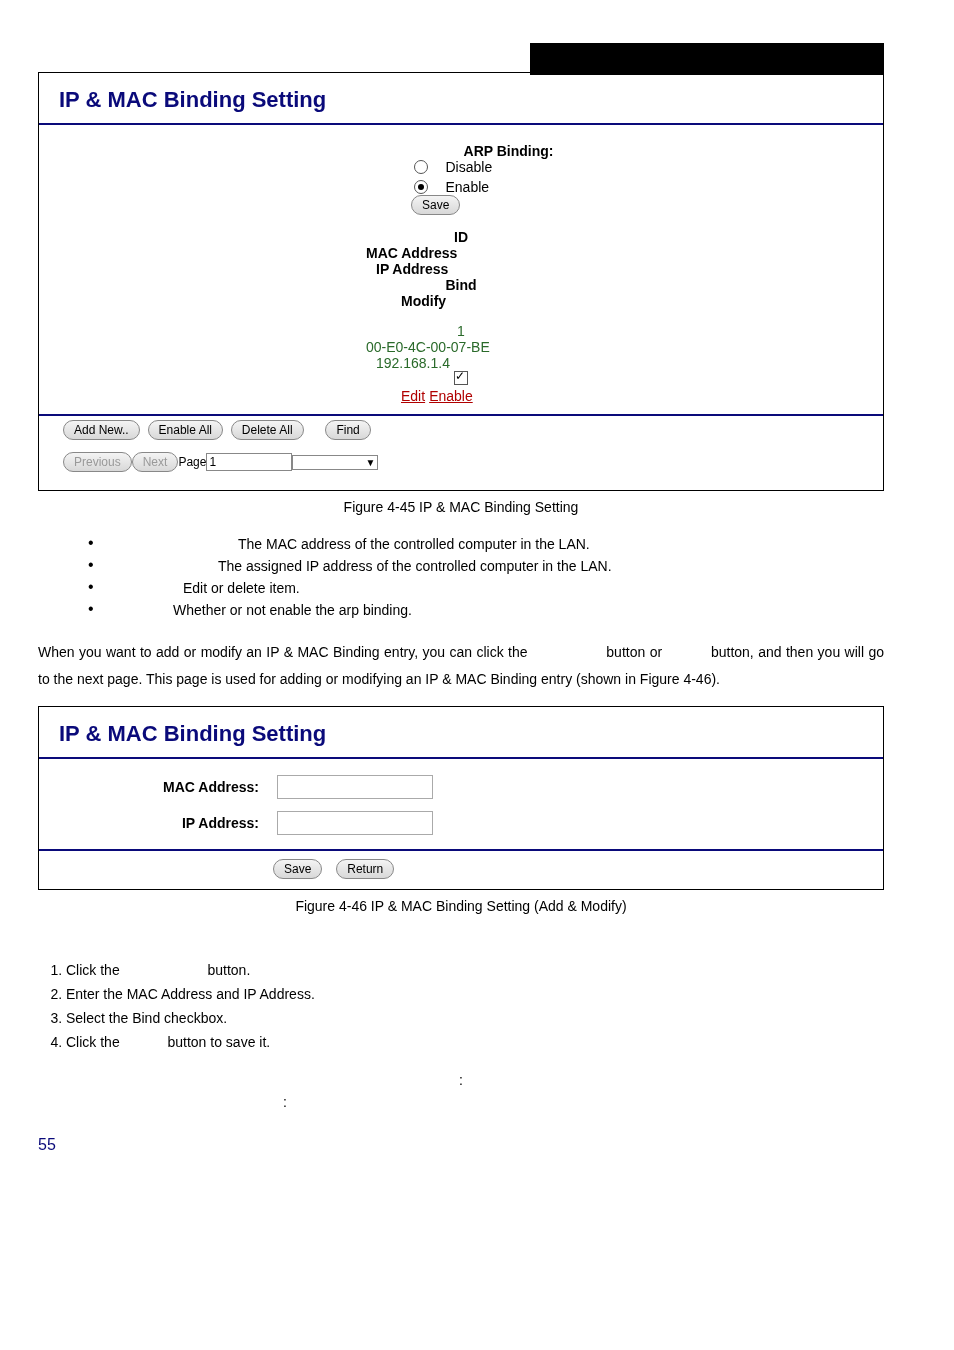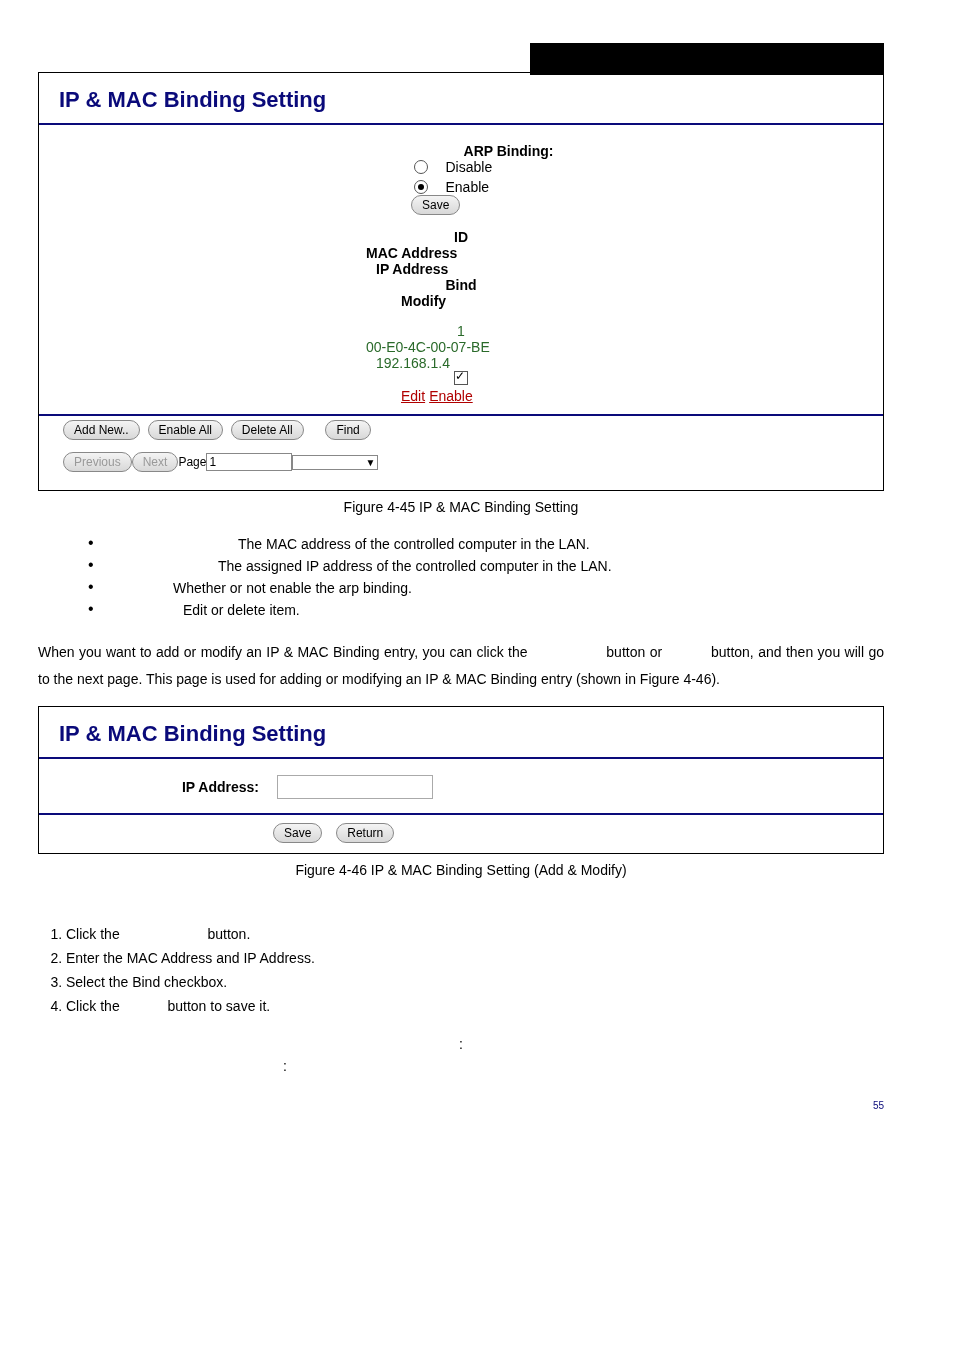--- a/index.html
+++ b/index.html
@@ -106,21 +106,21 @@
   .fig2-row { display:flex; align-items:center; padding: 6px 0; }
   .fig2-label { width: 220px; text-align:right; font-weight:bold; padding-right: 18px; }
   .txtinput {
     width: 150px; height: 20px; border:1px solid #aaa; background:#fff;
   }
   .fig2-btns { padding: 8px 0 10px 234px; border-top:2px solid #0a0a7a; margin-top:8px; }
   ol.numlist { margin: 6px 0 14px 28px; padding:0; }
   ol.numlist li { padding: 4px 0; }
   .tohead { text-align:center; margin: 18px 0 6px 0; }
   .tofind { padding-left: 135px; margin-bottom: 6px; }
-  .pagenum { text-align:right; color:#0a0a7a; font-size:10px; padding-top:20px; }
+  .pagenum { text-align:left; color:#0a0a7a; font-size:16px; padding-top:20px; }
 </style>
 </head>
 <body>
 
 <div class="page">
   <div class="black-box"></div>
 
   <div class="fig-box" style="margin-top:32px;">
     <div class="heading">IP &amp; MAC Binding Setting</div>
     <hr class="blue">
@@ -182,32 +182,36 @@
             <span class="arrow">▼</span>
           </span>
       </div>
     </div>
   </div>
   <div class="caption">Figure 4-45   IP &amp; MAC Binding Setting</div>
 
   <ul class="dotlist">
     <li><span style="padding-left:120px; display:inline-block;">The MAC address of the controlled computer in the LAN.</span></li>
     <li><span style="padding-left:100px; display:inline-block;">The assigned IP address of the controlled computer in the LAN.</span></li>
+    <li><span style="padding-left:65px; display:inline-block;">Edit or delete item.</span></li>
     <li><span style="padding-left:55px; display:inline-block;">Whether or not enable the arp binding.</span></li>
-    <li><span style="padding-left:65px; display:inline-block;">Edit or delete item.</span></li>
   </ul>
 
   <p class="para">
     <span>When you want to add or modify an IP &amp; MAC Binding entry, you can click the </span><span style="display:inline-block; width:70px;"></span><span> button or </span><span style="display:inline-block; width:40px;"></span><span> button, and then you will go to the next page. This page is used for adding or modifying an IP &amp; MAC Binding entry (shown in Figure 4-46).</span>
   </p>
 
   <div class="fig-box">
     <div class="heading">IP &amp; MAC Binding Setting</div>
     <hr class="blue">
     <div class="fig2-content">
+      <div class="fig2-row">
+        <div class="fig2-label">MAC Address:</div>
+        <input class="txtinput" style="">
+      </div>
       <div class="fig2-row">
         <div class="fig2-label">IP Address:</div>
         <input class="txtinput" style="">
       </div>
       <div class="fig2-btns">
         <button class="ui-btn">Save</button>
         <button class="ui-btn" style="margin-left:10px;">Return</button>
       </div>
     </div>
   </div>

